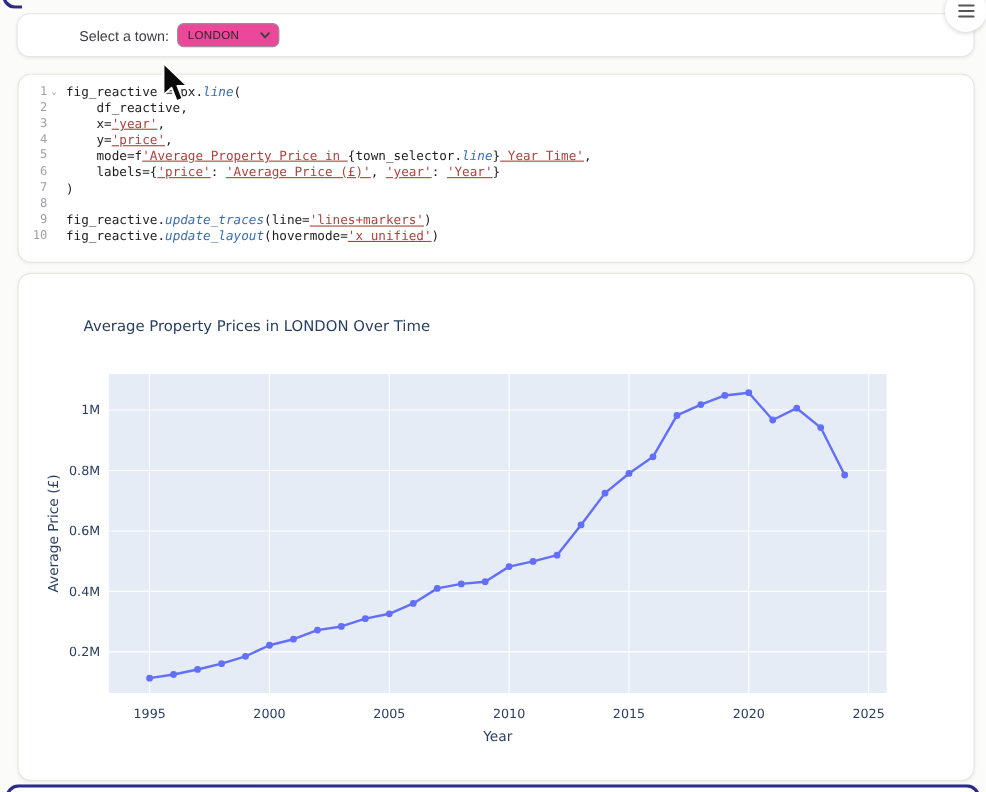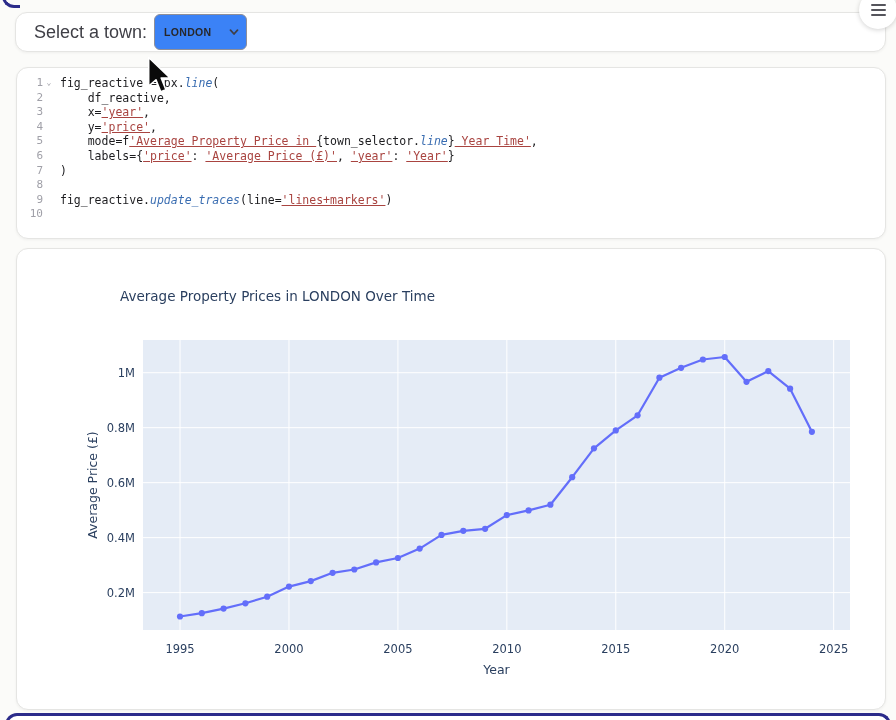--- a/index.html
+++ b/index.html
@@ -34,39 +34,39 @@
     position:absolute; left:859px; top:-9px; width:38px; height:38px;
     border-radius:50%; background:#fff;
     box-shadow:0 1px 5px rgba(0,0,0,0.18);
     display:flex; align-items:center; justify-content:center;
     flex-direction:column; gap:3px; z-index:6; cursor:pointer;
   }
   .menu-btn .bar { width:15px; height:2px; background:#55555c; border-radius:1px; }
   
   .control-card { left:15px; top:12px; width:871px; height:40px;
     display:flex; align-items:center; padding-left:18px; gap:7px; }
-  .control-label { font-size:18px; color:#3f3f46; }
+  .control-label { font-size:13px; color:#3f3f46;margin-left:38px; }
   .town-select {
     display:inline-flex; align-items:center; justify-content:space-between;
-    width:93px; height:36px; padding:0 7px 0 9px;
-    border:1.5px solid #8f8f98; border-radius:6px; background:#3b82f6;
-    font-size:10.5px; color:#27272a; letter-spacing:0.3px; cursor:pointer;font-weight:bold;
+    width:93px; height:22px; padding:0 7px 0 9px;
+    border:1.5px solid #8f8f98; border-radius:6px; background:#ec4899;
+    font-size:10.5px; color:#27272a; letter-spacing:0.3px; cursor:pointer;
   }
   
   .code-card { left:16px; top:67px; width:870px; height:172px; padding-top:8px;
     font-family:"DejaVu Sans Mono", monospace; font-size:11.5px; overflow:hidden; }
   .code-line { display:flex; line-height:14.6px; white-space:pre; }
   .gutter { width:26px; text-align:right; color:#a0a0a8; flex:0 0 26px; font-size:11px; }
   .foldcol { width:12px; flex:0 0 12px; text-align:center; color:#9a9aa2; font-size:8px; line-height:14.6px; }
   .codetext { padding-left:5px; color:#1c1c1f; }
   .tok-p  { color:#1c1c1f; }
   .tok-s  { color:#a94440;text-decoration:underline; }
   .tok-fn { color:#3a6db1;font-style:italic; }
   
-  .output-card { left:16px; top:248px; width:870px; height:462px;padding-left:44px; }
+  .output-card { left:16px; top:248px; width:870px; height:462px; }
   .output-card svg { display:block; }
   
   .cursor { position:absolute; left:147px; top:56px; z-index:9; }
 </style>
 </head>
 <body>
 
 <div class="prev-cell-corner"></div>
 
 <div class="menu-btn">
@@ -90,21 +90,21 @@
 <div class="card code-card" id="code-editor">
     <div class="code-line"><span class="gutter">1</span><span class="foldcol">⌄</span><span class="codetext"><span class="tok-p">fig_reactive = px.</span><span class="tok-fn">line</span><span class="tok-p">(</span></span></div>
     <div class="code-line"><span class="gutter">2</span><span class="foldcol"></span><span class="codetext"><span class="tok-p">    df_reactive,</span></span></div>
     <div class="code-line"><span class="gutter">3</span><span class="foldcol"></span><span class="codetext"><span class="tok-p">    x=</span><span class="tok-s">'year'</span><span class="tok-p">,</span></span></div>
     <div class="code-line"><span class="gutter">4</span><span class="foldcol"></span><span class="codetext"><span class="tok-p">    y=</span><span class="tok-s">'price'</span><span class="tok-p">,</span></span></div>
     <div class="code-line"><span class="gutter">5</span><span class="foldcol"></span><span class="codetext"><span class="tok-p">    mode=f</span><span class="tok-s">'Average Property Price in </span><span class="tok-p">{town_selector.</span><span class="tok-fn">line</span><span class="tok-p">}</span><span class="tok-s"> Year Time'</span><span class="tok-p">,</span></span></div>
     <div class="code-line"><span class="gutter">6</span><span class="foldcol"></span><span class="codetext"><span class="tok-p">    labels={</span><span class="tok-s">'price'</span><span class="tok-p">: </span><span class="tok-s">'Average Price (£)'</span><span class="tok-p">, </span><span class="tok-s">'year'</span><span class="tok-p">: </span><span class="tok-s">'Year'</span><span class="tok-p">}</span></span></div>
     <div class="code-line"><span class="gutter">7</span><span class="foldcol"></span><span class="codetext"><span class="tok-p">)</span></span></div>
     <div class="code-line"><span class="gutter">8</span><span class="foldcol"></span><span class="codetext">&nbsp;</span></div>
     <div class="code-line"><span class="gutter">9</span><span class="foldcol"></span><span class="codetext"><span class="tok-p">fig_reactive.</span><span class="tok-fn">update_traces</span><span class="tok-p">(line=</span><span class="tok-s">'lines+markers'</span><span class="tok-p">)</span></span></div>
-    <div class="code-line"><span class="gutter">10</span><span class="foldcol"></span></div>
+    <div class="code-line"><span class="gutter">10</span><span class="foldcol"></span><span class="codetext"><span class="tok-p">fig_reactive.</span><span class="tok-fn">update_layout</span><span class="tok-p">(hovermode=</span><span class="tok-s">'x unified'</span><span class="tok-p">)</span></span></div>
   </div>
 
 <svg class="cursor" width="27" height="39" viewBox="0 0 24 34">
   <path d="M1.5 1 L1.5 26.5 L8 20.8 L12.2 31.5 L16.8 29.6 L12.6 19.2 L20.5 19.2 Z" fill="#0a0a0a" stroke="#ffffff" stroke-width="1.4" stroke-linejoin="round"></path>
 </svg>
 
 <div class="card output-card">
   <svg id="chart-svg" width="868" height="460" viewBox="0 0 868 460">
       <text x="59" y="52" font-size="13.5" fill="#2a3f5f" font-family="DejaVu Sans, sans-serif">Average Property Prices in LONDON Over Time</text>
       <rect x="82" y="91" width="707" height="290" fill="#e5ecf6"></rect>

